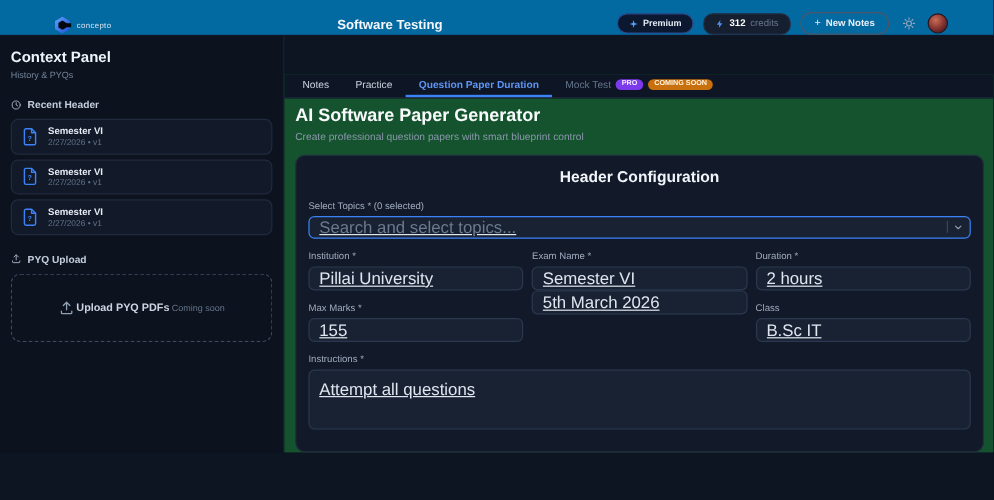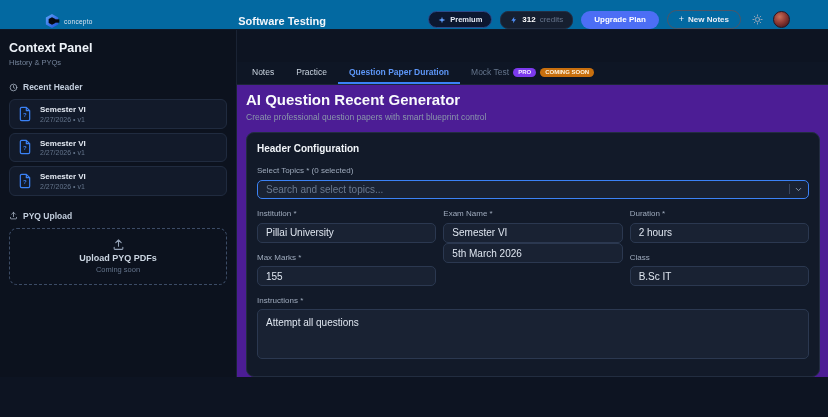--- a/index.html
+++ b/index.html
@@ -59,54 +59,54 @@
   }
   .paper-list { margin-top:7px; display:flex; flex-direction:column; gap:4px; }
   .paper-card {
     display:flex; align-items:center; gap:7px; padding:5px 7px;
     background:#121a2a; border:1px solid #202b3f; border-radius:6px; cursor:pointer;
   }
   .paper-title { font-size:8px; font-weight:bold; color:#e4eaf3; }
   .paper-meta { font-size:7px; color:#64748b; margin-top:1.5px; }
   .upload-box {
     margin-top:7px; height:57px; border:1px dashed #3c4c66; border-radius:8px;
-    display:flex; flex-direction:column; align-items:center; justify-content:center; gap:2px;
+    display:flex; flex-direction:row; align-items:center; justify-content:center; gap:2px;
     cursor:pointer;
   }
   .upload-title { font-size:9px; font-weight:bold; color:#cbd5e1; }
   .upload-sub { font-size:7.5px; color:#64748b; }
   
-  .main { flex:1; display:flex; flex-direction:column; background:#4c1d95;margin-top:32px; }
+  .main { flex:1; display:flex; flex-direction:column; background:#14532d;margin-top:32px; }
   .tabbar {
     height:27px; background:#0e1625; border-bottom:1px solid #1c2636;
     display:flex; align-items:stretch; padding-left:4px;
   }
   .tab {
     display:flex; align-items:center; gap:4px; padding:0 11px;
     font-size:8.5px; color:#cbd5e1; cursor:pointer; border-bottom:2px solid transparent;
   }
   .tab.active { color:#5d96f7; font-weight:bold; border-bottom-color:#3b82f6; }
   .tab.disabled { color:#64748b; }
   .badge { font-size:6px; font-weight:bold; padding:1.5px 5px; border-radius:999px; }
   .badge-pro { background:#7c3aed; color:#f5f0ff; }
   .badge-soon { background:#c86f0e; color:#fff4e0; }
   .content { padding:6px 8px 0 9px; }
   .page-h1 { font-size:15px; font-weight:bold; color:#f8fafc; }
   .page-sub { font-size:8.5px; color:#8a97ab; margin-top:4px; }
   .config-card {
     margin-top:10px; background:#121a29; border:1px solid #222d40;
     border-radius:8px; padding:10px 10px 13px;
   }
-  .card-h2 { font-size:10px; font-weight:bold; color:#f1f5f9; }
+  .card-h2 { font-size:13px; font-weight:bold; color:#f1f5f9;text-align:center; }
   .f-label { font-size:8px; color:#9fabbd; margin:10px 0 4px; display:block; }
   .f-label.first { margin-top:12px; }
   input.f-input, textarea.f-area {
     width:100%; background:#192233; border:1px solid #2b3850; border-radius:5px;
-    color:#dfe6f0; font-size:10px; font-family:"Liberation Sans","DejaVu Sans",sans-serif;
-    padding:0 8px; height:20px; outline:none;
+    color:#dfe6f0; font-size:14px; font-family:"Liberation Sans","DejaVu Sans",sans-serif;
+    padding:0 8px; height:20px; outline:none;text-decoration:underline;
   }
   textarea.f-area { height:50px; padding:6px 8px; resize:none; line-height:1.4; }
   .topics-wrap { position:relative; }
   .topics-wrap input {
     height:19px; border:1.5px solid #3b82f6; padding-right:26px;
     background:#192233;
   }
   .topics-wrap input::placeholder { color:#6b7a90; }
   .combo-right {
     position:absolute; right:6px; top:0; height:100%;
@@ -150,21 +150,20 @@
     </button>
     <div class="credits-chip pill">
       <span class="icon">
         <svg width="8" height="8" viewBox="0 0 24 24">
             <path d="M13 2 4 14h6l-1 8 9-12h-6l1-8Z" fill="#4f8ef7"></path>
           </svg>
       </span>
       <span class="credits-num">312</span>
       <span class="credits-word">credits</span>
     </div>
-    <button class="pill upgrade-btn">Upgrade Plan</button>
     <button class="pill newnotes-btn">
       <span class="plus-glyph">+</span>
       <span>New Notes</span>
     </button>
     <span class="theme-toggle">
       <svg width="11" height="11" viewBox="0 0 24 24" fill="none" stroke="#9aa7ba" stroke-width="2" stroke-linecap="round">
         <circle cx="12" cy="12" r="4.5"></circle>
         <path d="M12 2v2.5M12 19.5V22M2 12h2.5M19.5 12H22M4.9 4.9l1.8 1.8M17.3 17.3l1.8 1.8M19.1 4.9l-1.8 1.8M6.7 17.3l-1.8 1.8"></path>
       </svg>
     </span>
@@ -258,21 +257,21 @@
       <div class="tab">Practice</div>
       <div class="tab active">Question Paper Duration</div>
       <div class="tab disabled">
         <span>Mock Test</span>
         <span class="badge badge-pro">PRO</span>
         <span class="badge badge-soon">COMING SOON</span>
       </div>
     </nav>
 
     <section class="content">
-      <h1 class="page-h1">AI Question Recent Generator</h1>
+      <h1 class="page-h1">AI Software Paper Generator</h1>
       <div class="page-sub">Create professional question papers with smart blueprint control</div>
 
       <div class="config-card">
         <h2 class="card-h2">Header Configuration</h2>
 
         <label class="f-label first">Select Topics * (0 selected)</label>
         <div class="topics-wrap">
           <input class="f-input" placeholder="Search and select topics..." style="">
           <span class="combo-right">
             <span class="combo-sep"></span>

